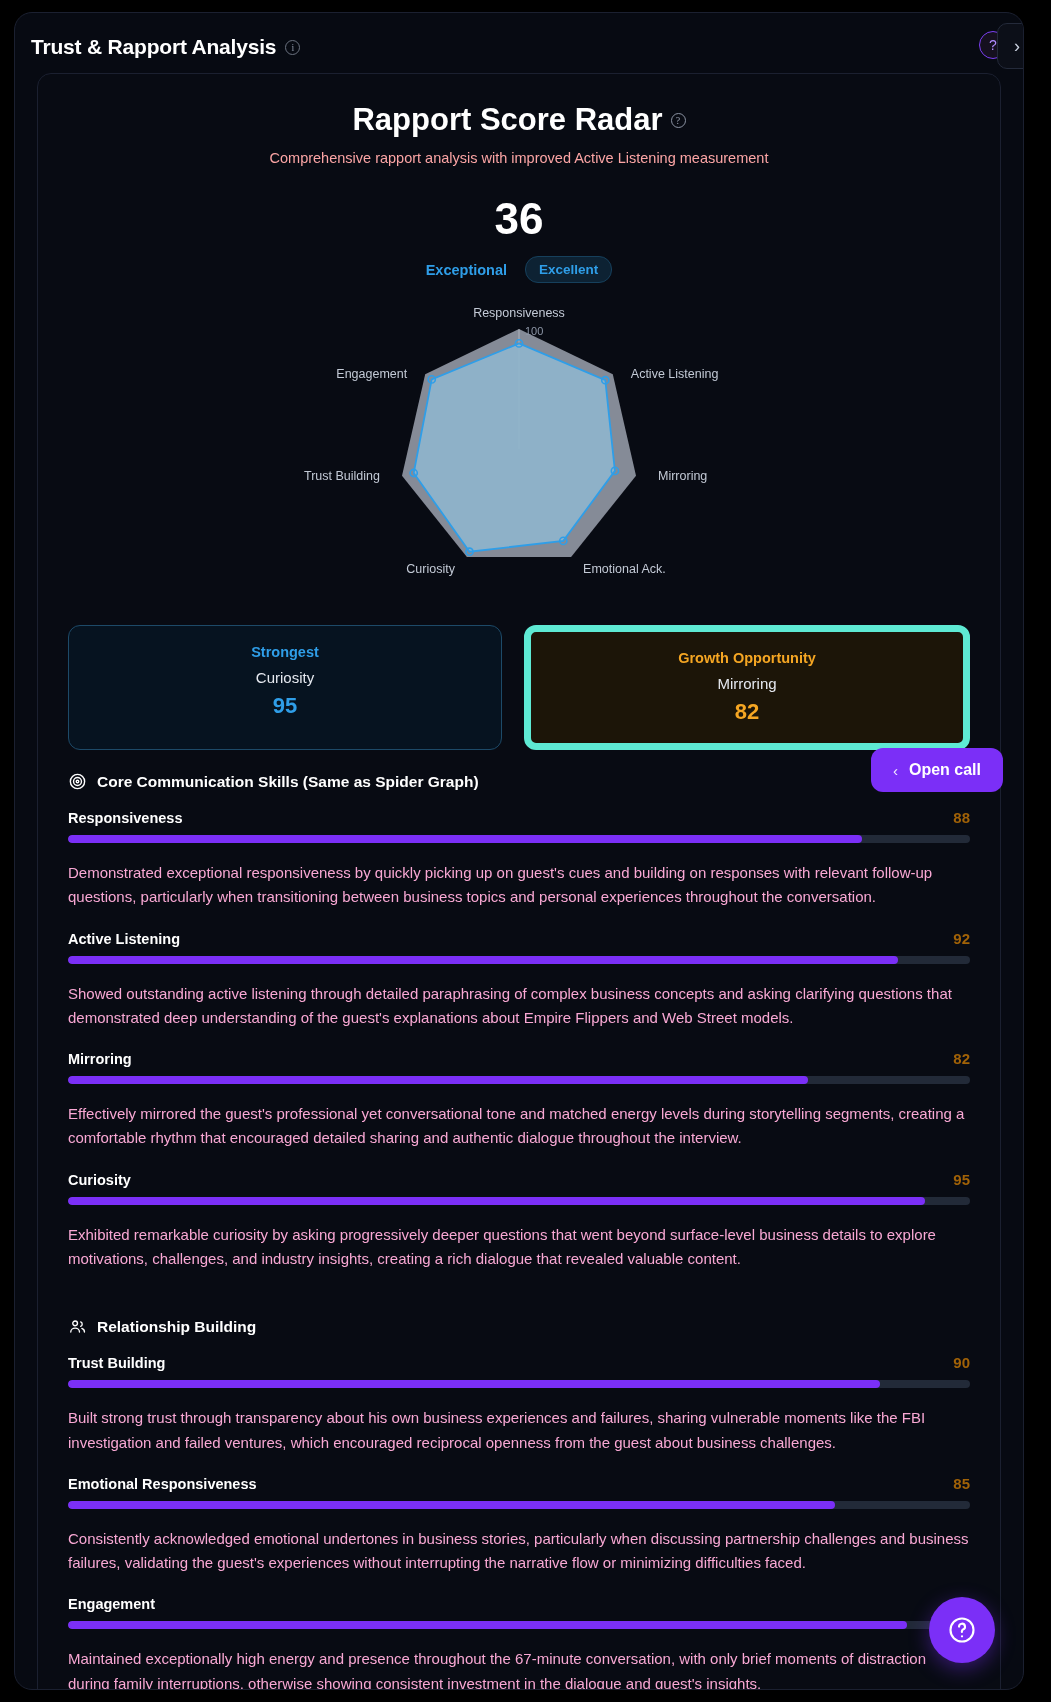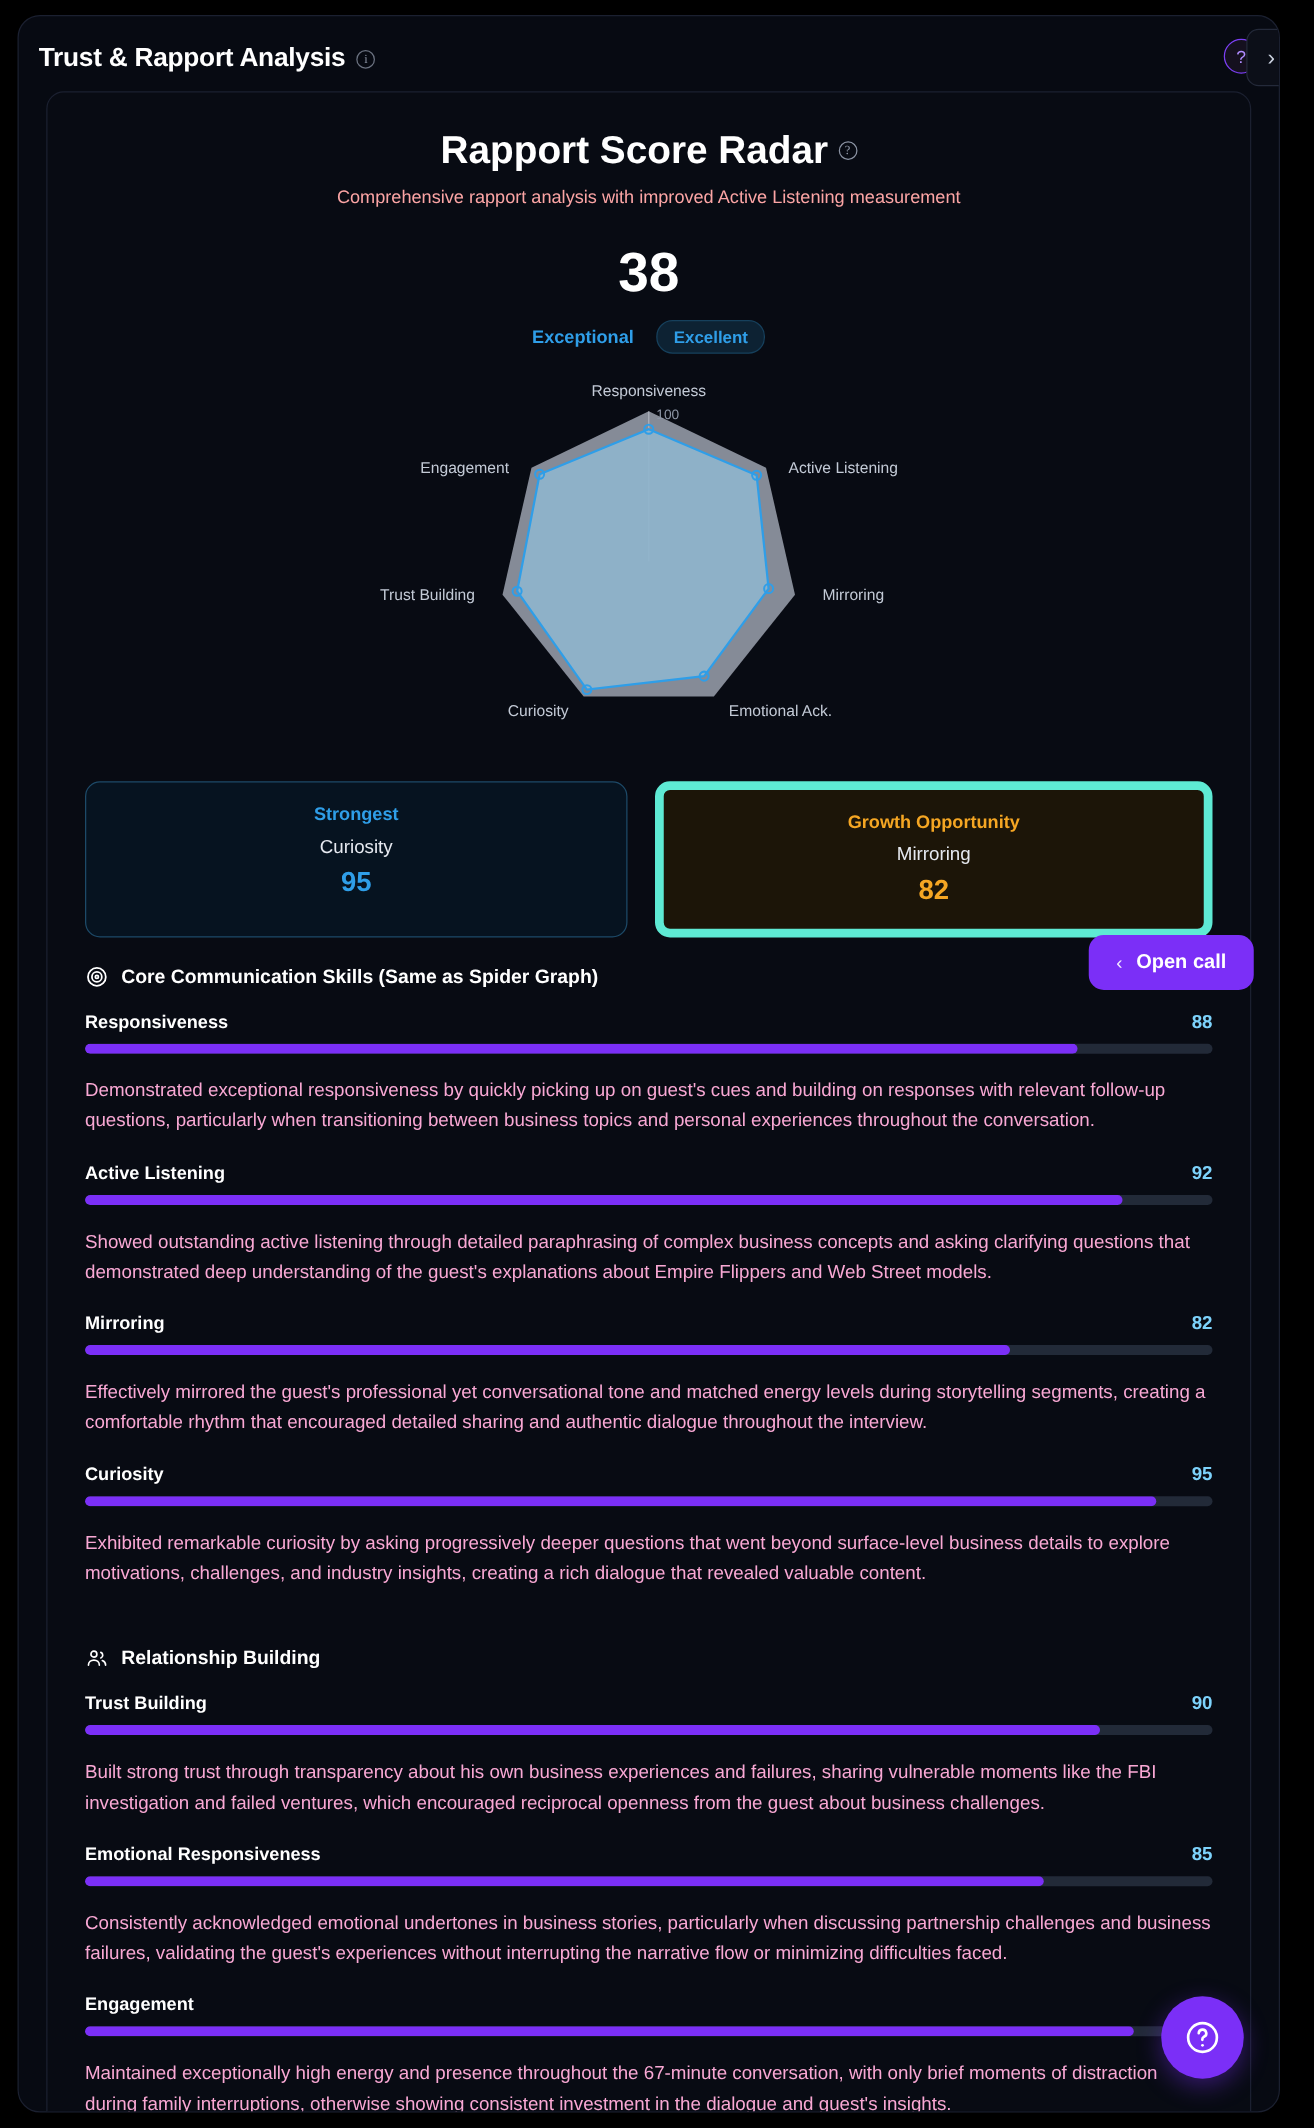--- a/index.html
+++ b/index.html
@@ -129,21 +129,21 @@
     margin-bottom: 16px;
   }
   .col-head-title {
     font-size: 15.5px; font-weight: bold; color: #fff; line-height: 1.35;
   }
   .skill { margin-bottom: 20px; }
   .skill-row {
     display: flex; align-items: baseline; justify-content: space-between;
   }
   .skill-name { font-size: 14.5px; font-weight: bold; color: #fff; }
-  .skill-val { font-size: 15px; font-weight: bold; color: #7dd3fc; }
+  .skill-val { font-size: 15px; font-weight: bold; color: #a16207; }
   .bar-track {
     margin-top: 9px; height: 8px; border-radius: 5px;
     background: #222a38; overflow: hidden;
   }
   .bar-fill { height: 100%; border-radius: 5px; background: #7b2ff7; }
   .skill-desc {
     margin-top: 18px; font-size: 15px; line-height: 1.62;
     color: #f9a8d4;
   }
   
@@ -175,21 +175,21 @@
 
     <div class="card">
 
       <div class="card-title-row">
         <span class="card-title">Rapport Score Radar</span>
         <span class="q-dot">?</span>
       </div>
 
       <div class="card-sub">Comprehensive rapport analysis with improved Active Listening measurement</div>
 
-      <div class="big-score">38</div>
+      <div class="big-score">36</div>
 
       <div class="badges">
         <span class="badge-text">Exceptional</span>
         <span class="badge-pill">Excellent</span>
       </div>
 
       <div class="radar-wrap">
         <svg class="icon-svg" width="560" height="300" viewBox="0 0 560 300">
           <g id="radar-g">
               <polygon points="280.0,32.0 373.8,77.2 397.0,178.7 332.1,260.1 227.9,260.1 163.0,178.7 186.2,77.2 " fill="#a9b0bd" opacity="0.78"></polygon>

